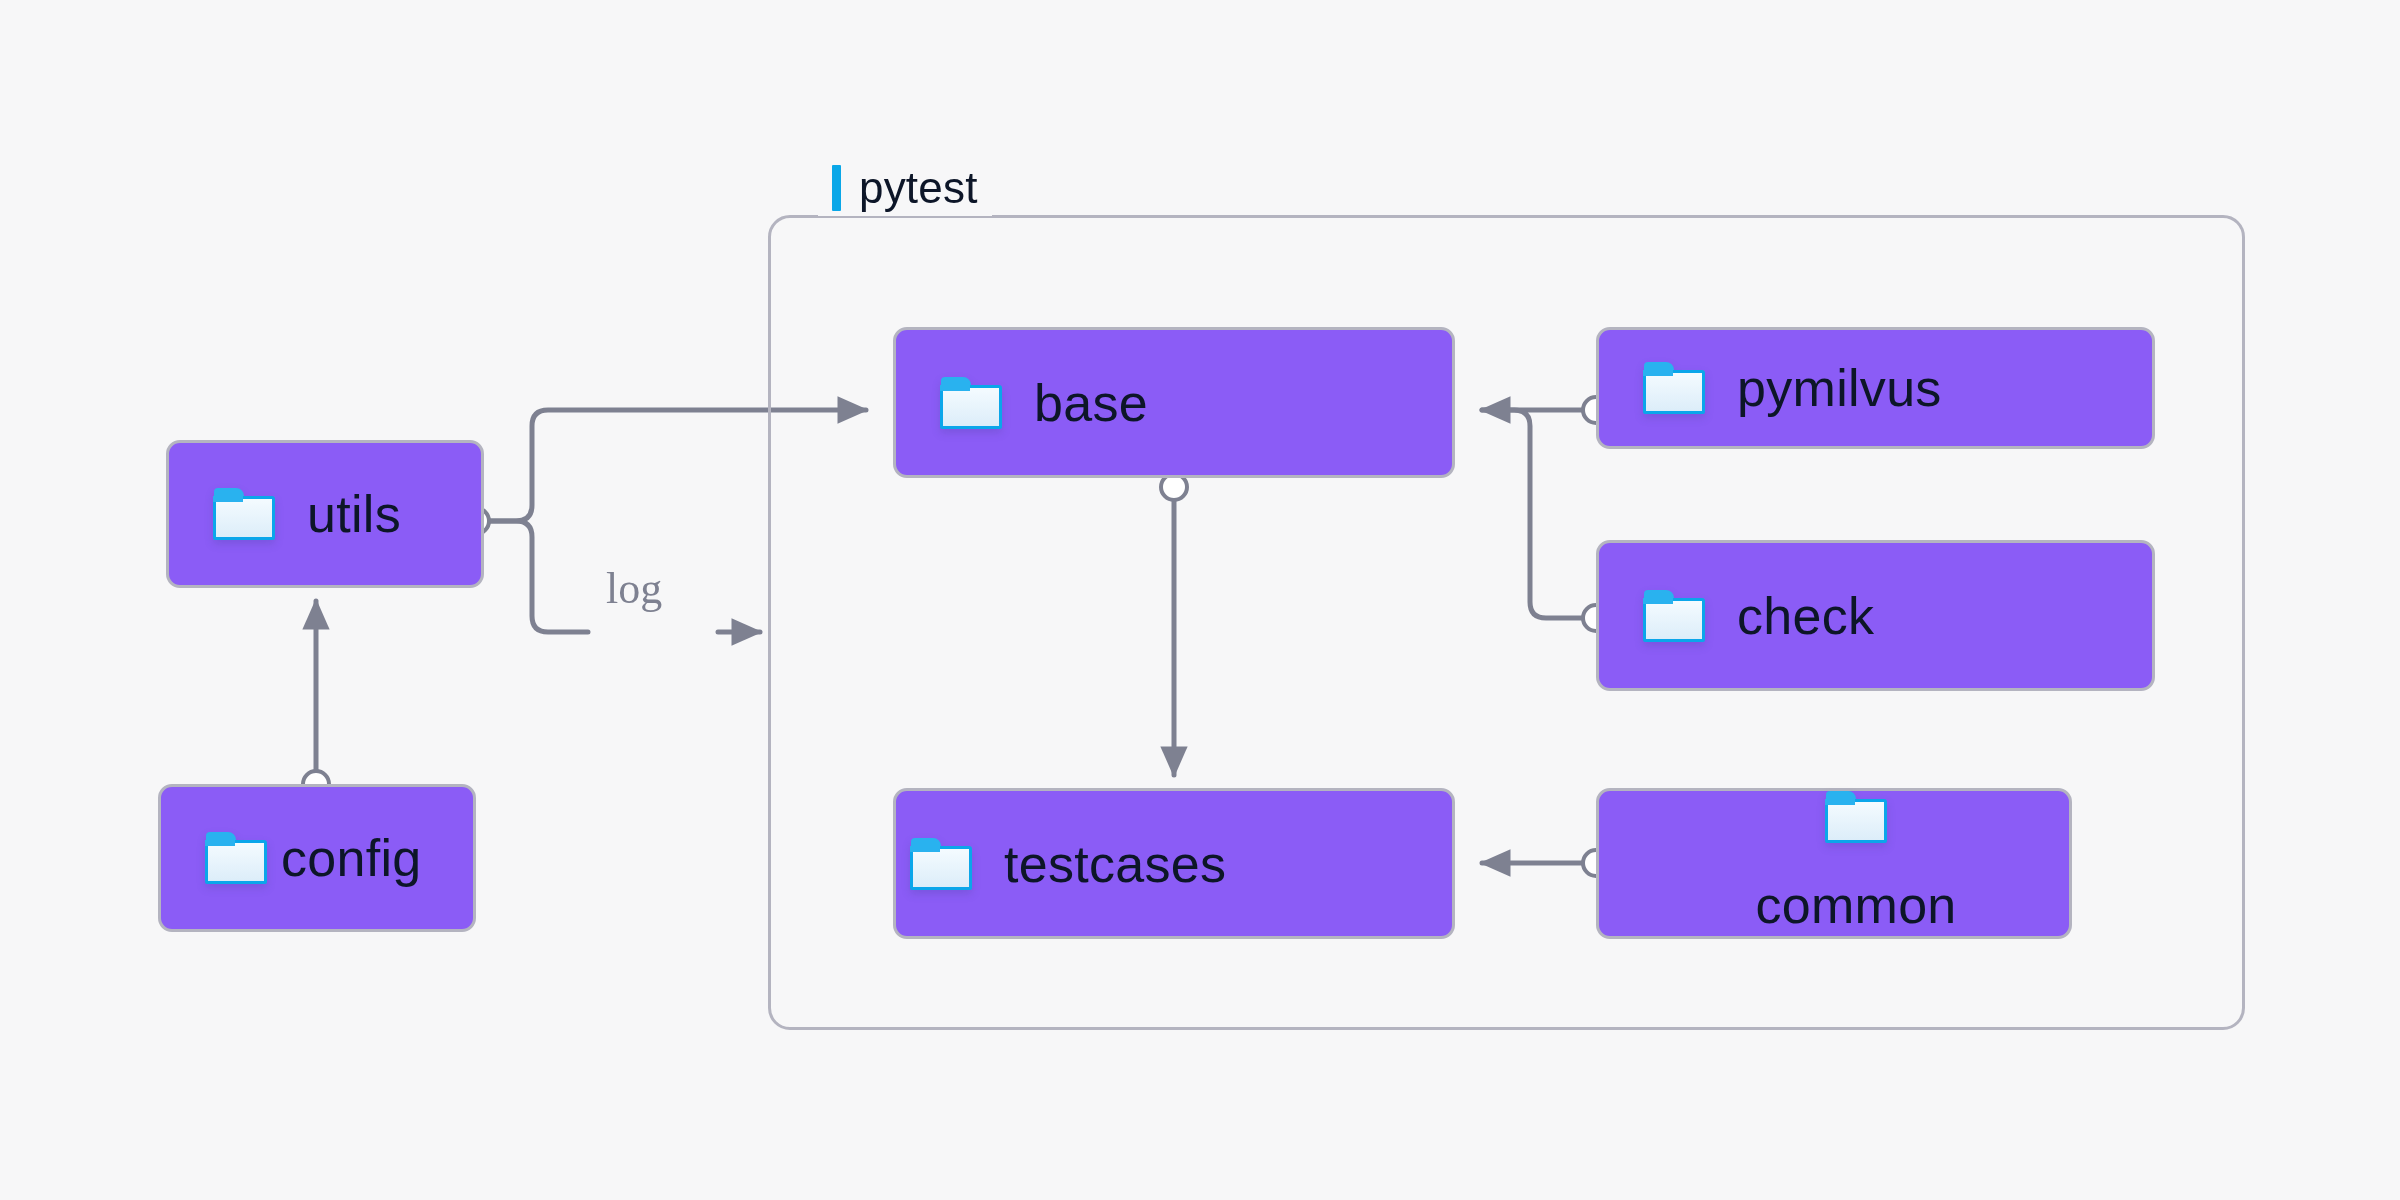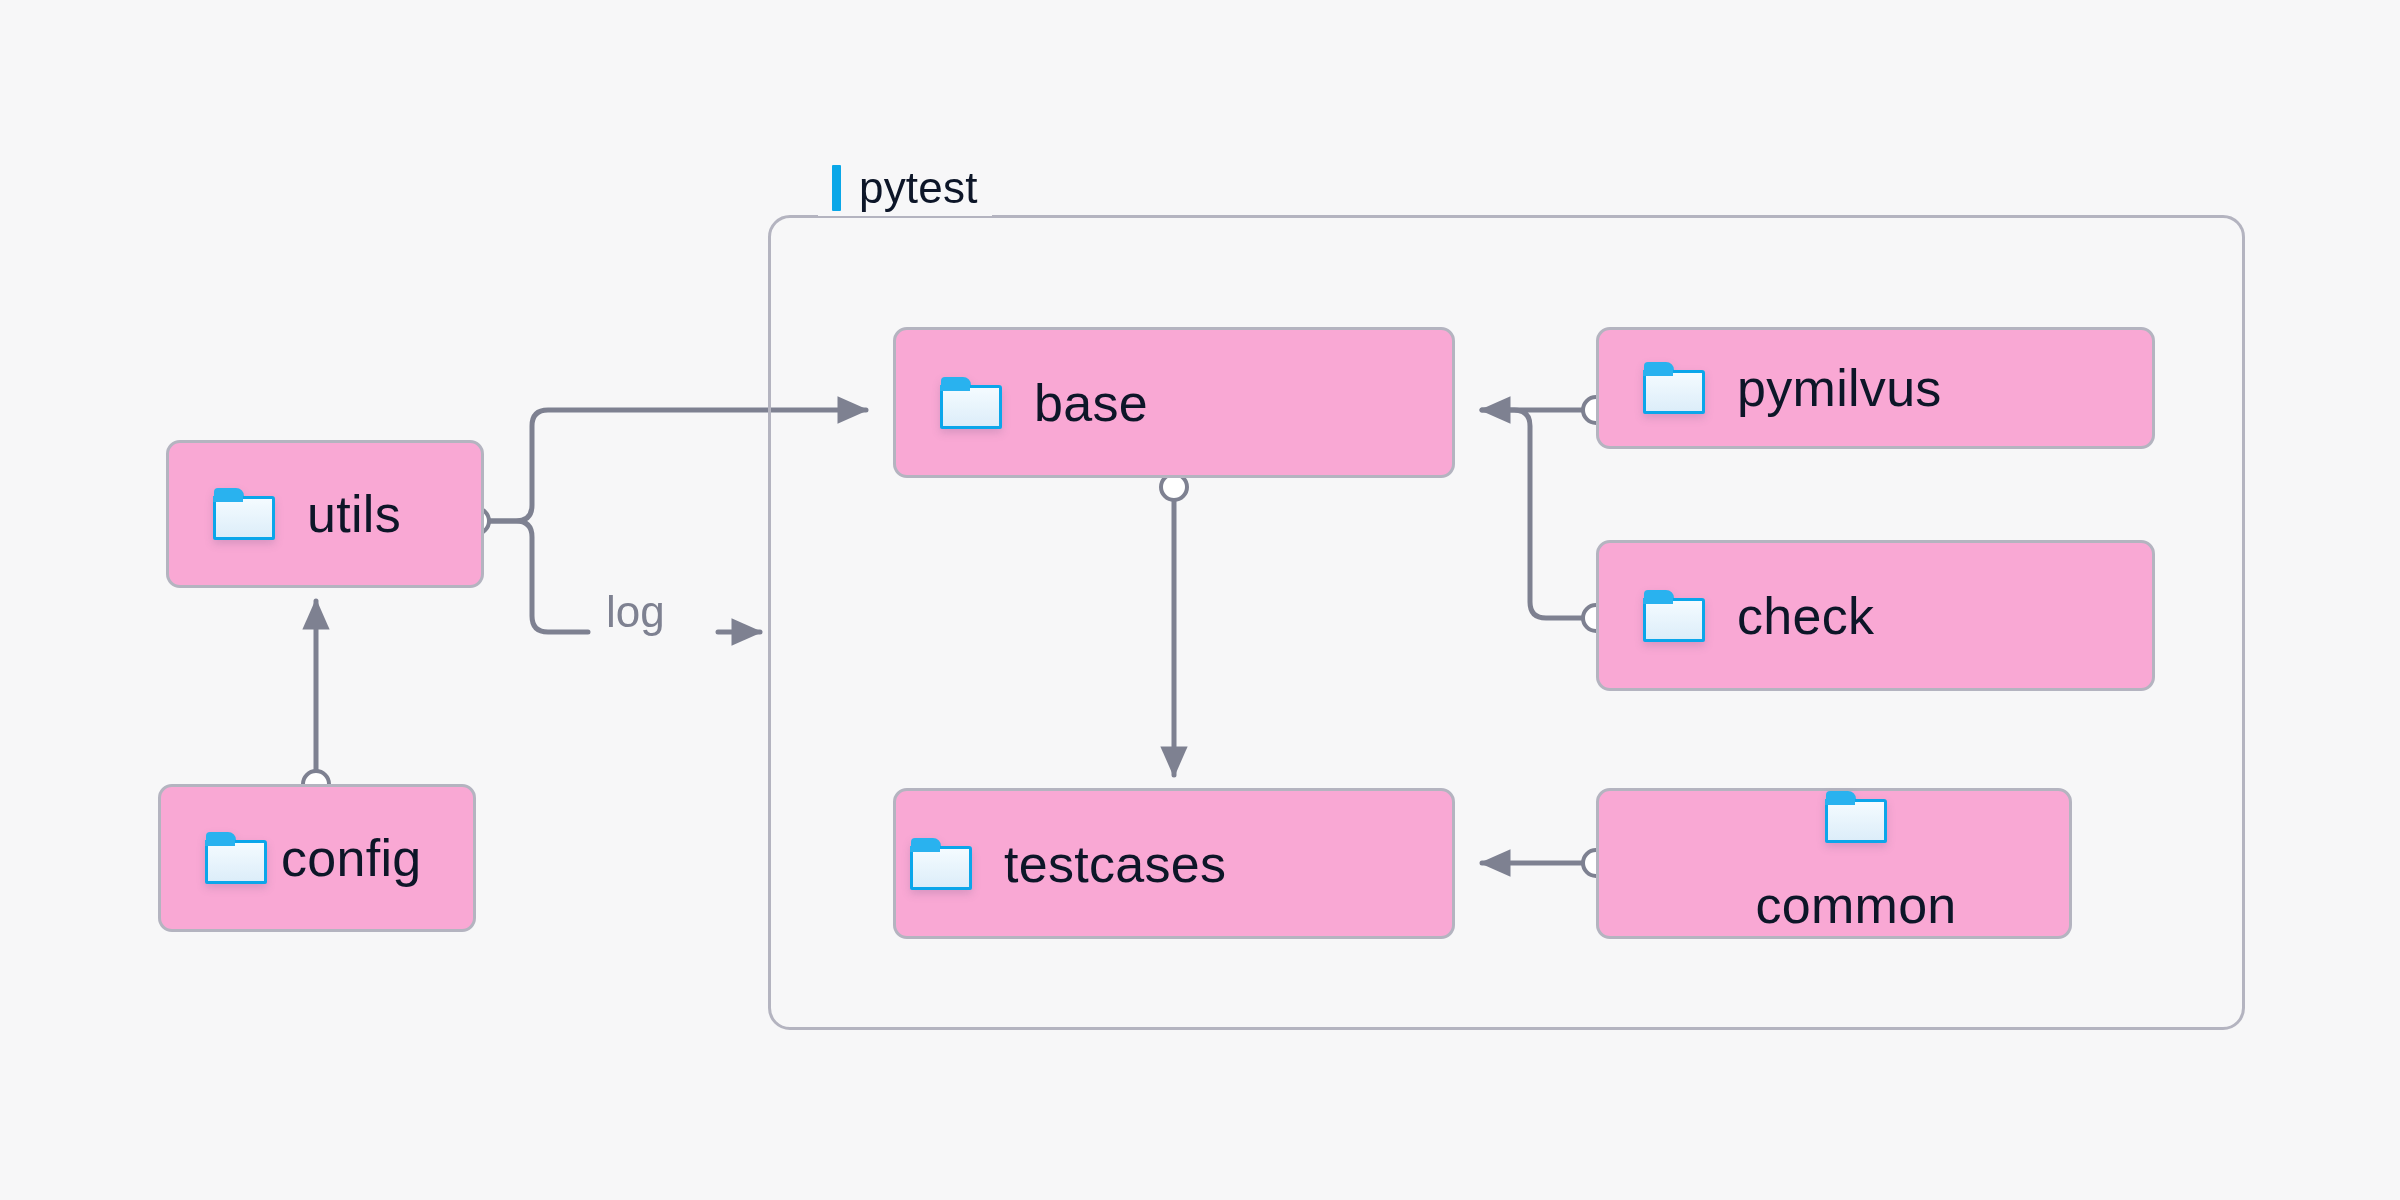--- a/index.html
+++ b/index.html
@@ -53,21 +53,21 @@
     font-size: 44px;
     color: #0d1628;
     letter-spacing: 0.2px;
     white-space: nowrap;
   }
 
   
   .node {
     position: absolute;
     box-sizing: border-box;
-    background: #f9a8d4;
+    background: #8b5cf6;
     border: 3px solid #b4b4c0;
     border-radius: 14px;
     display: flex;
     align-items: center;
     padding-left: 44px;
     gap: 32px;
   }
   .node-label {
     font-size: 52px;
     color: #0d1628;
@@ -211,15 +211,15 @@
   </div>
 
   <div class="node" style="left:1596px; top:788px; width:476px; height:151px;flex-direction:column;">
     <span class="folder-icon">
       <span class="tab"></span>
         <span class="body"></span>
     </span>
     <span class="node-label">common</span>
   </div>
 
-  <div class="edge-label" style="left:606px; top:612px; transform:translateY(-50%);">log</div>
+  <div class="edge-label" style="left:606px; top:588px; transform:translateY(-50%);font-family:Liberation Serif, serif;">log</div>
 
 </div>
 
 </body></html>

